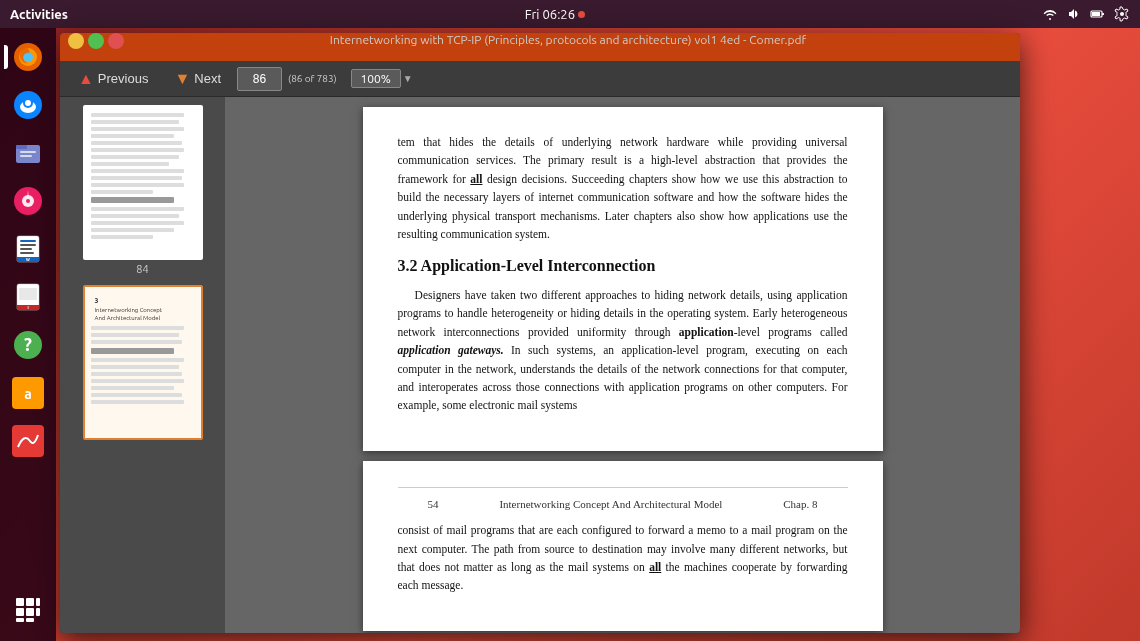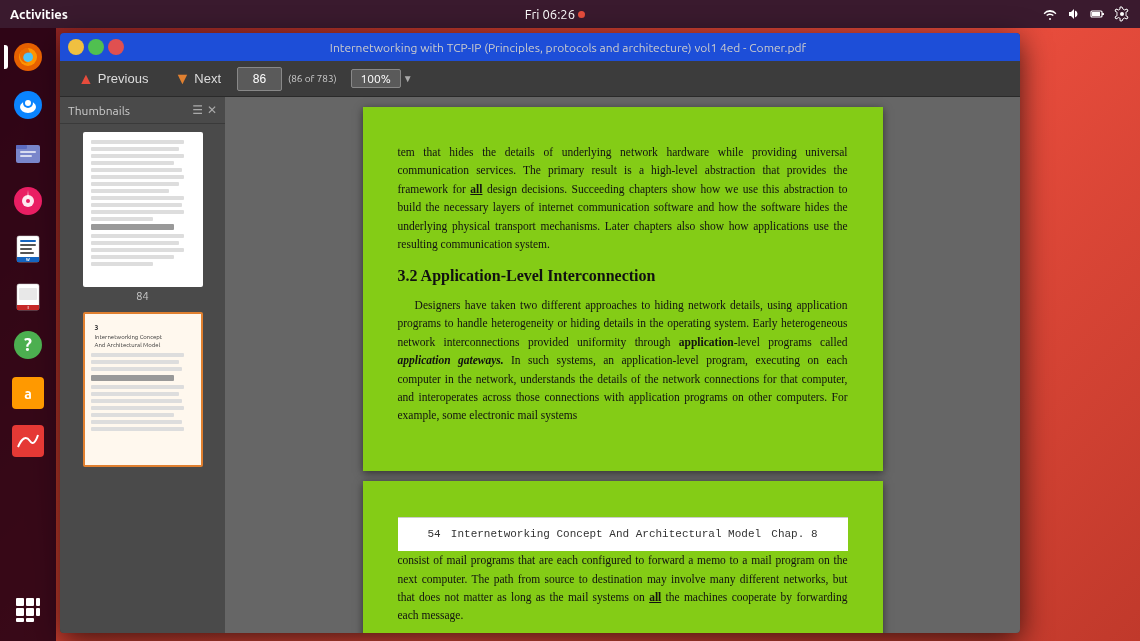--- a/index.html
+++ b/index.html
@@ -82,23 +82,22 @@
       border-radius: 4px;
       box-shadow: 0 8px 30px rgba(0,0,0,0.7);
       display: flex;
       flex-direction: column;
       overflow: hidden;
     }
 
     
     .window-titlebar {
       height: 28px;
-      background: #1d4ed8;
-      display: flex;
-      align-items: center;
+      background: #c2410c;
+      display: flex;
       justify-content: space-between;
       padding: 0 8px;
       flex-shrink: 0;
     }
     .window-title { color: #ccc; font-size: 12px; flex: 1; text-align: center; }
     .window-controls { display: flex; gap: 4px; }
     .win-btn {
       width: 16px; height: 16px;
       border-radius: 50%;
       cursor: pointer;
@@ -258,23 +257,23 @@
       align-items: center;
       padding: 10px;
       gap: 10px;
     }
     .pdf-content::-webkit-scrollbar { width: 8px; }
     .pdf-content::-webkit-scrollbar-track { background: #555; }
     .pdf-content::-webkit-scrollbar-thumb { background: #888; border-radius: 4px; }
 
     .pdf-page {
       width: 520px;
-      background: #84cc16;
+      background: #ffffff;
       box-shadow: 0 2px 8px rgba(0,0,0,0.5);
-      padding: 36px 35px;
+      padding: 26px 35px;
       font-size: 11.5px;
       line-height: 1.6;
       color: #111;
       font-family: 'Times New Roman', serif;
       position: relative;
     }
     .pdf-page p { margin-bottom: 10px; text-align: justify; }
     .pdf-page h2 { font-size: 16px; font-weight: bold; margin-bottom: 7px; margin-top: 8px; }
     .pdf-page .bold { font-weight: bold; }
     .pdf-page .italic-bold { font-weight: bold; font-style: italic; margin-top: 46px; }
@@ -283,21 +282,21 @@
     
     .pdf-footer {
       display: flex;
       align-items: center;
       justify-content: space-between;
       padding: 8px 30px;
       border-top: 1px solid #ccc;
       font-size: 11px;
       color: #333;
       background: white;
-      font-family: Liberation Mono, monospace;
+      font-family: Liberation Serif, serif;
     }
 
     
     .tray-icon { width: 16px; height: 16px; display: inline-flex; align-items: center; justify-content: center; }
   </style>
 </head>
 <body>
 
 <div class="system-bar">
   <div class="system-bar-left">
@@ -473,27 +472,20 @@
       <span class="page-info">(86 of 783)</span>
       <div class="zoom-display">
         <span class="zoom-value">100%</span>
         <span class="zoom-arrow">▼</span>
       </div>
     </div>
 
     <div class="content-area">
 
       <div class="thumbnails-panel">
-        <div class="thumbnails-header">
-          <span>Thumbnails</span>
-          <span style="display:flex;gap:4px;">
-            <span style="cursor:pointer;color:#aaa;">☰</span>
-            <span style="cursor:pointer;color:#aaa;">✕</span>
-          </span>
-        </div>
         <div class="thumbnails-list">
 
           <div class="thumb-item">
             <div class="thumb-img">
               <div class="thumb-lines">
                 <div class="thumb-line" style="width:90%"></div>
                 <div class="thumb-line" style="width:85%"></div>
                 <div class="thumb-line" style="width:90%"></div>
                 <div class="thumb-line" style="width:80%"></div>
                 <div class="thumb-line" style="width:88%"></div>

